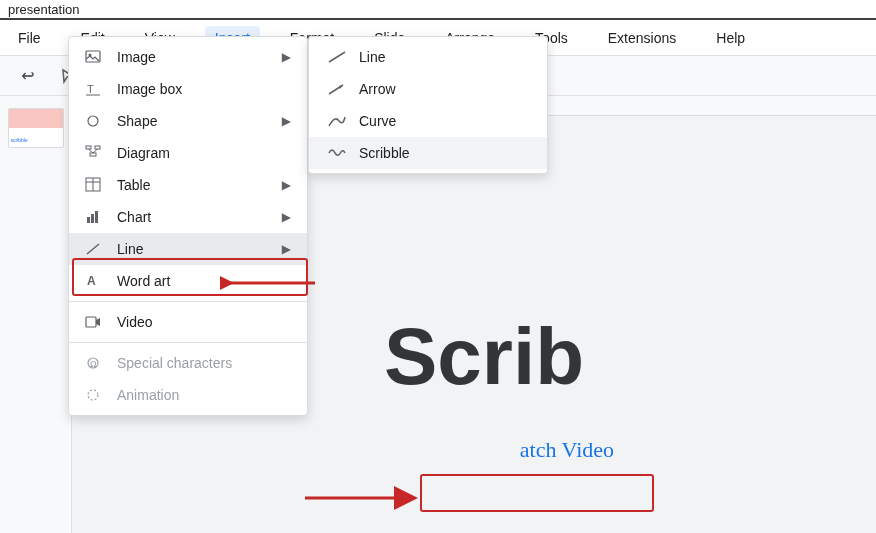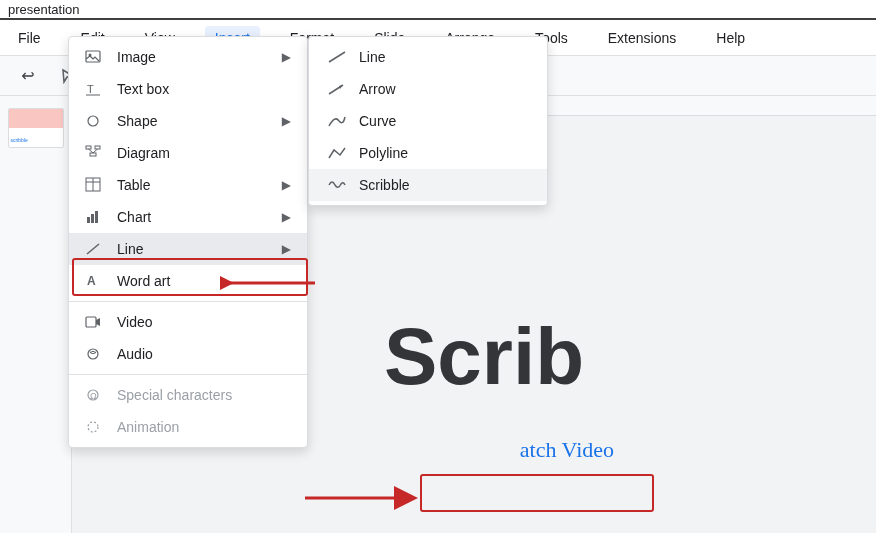--- a/index.html
+++ b/index.html
@@ -375,21 +375,21 @@
     <span class="arrow">▶</span>
   </div>
 
   <div class="dropdown-item">
     <span class="icon">
       <svg width="16" height="16" viewBox="0 0 16 16">
           <text x="2" y="12" font-size="11" fill="#5f6368" font-family="Arial">T</text>
           <line x1="1" y1="14" x2="15" y2="14" stroke="#5f6368" stroke-width="1"></line>
         </svg>
     </span>
-    <span>Text box</span>
+    <span>Image box</span>
   </div>
 
   <div class="dropdown-item">
     <span class="icon">
       <svg width="16" height="16" viewBox="0 0 16 16">
           <circle cx="8" cy="8" r="5" fill="none" stroke="#5f6368" stroke-width="1.2"></circle>
         </svg>
     </span>
     <span>Shape</span>
     <span class="arrow">▶</span>
@@ -455,29 +455,20 @@
   <div class="dropdown-item">
     <span class="icon">
       <svg width="16" height="16" viewBox="0 0 16 16">
           <rect x="1" y="3" width="10" height="10" rx="1" fill="none" stroke="#5f6368" stroke-width="1.2"></rect>
           <path d="M11 6l4-2v8l-4-2z" fill="#5f6368"></path>
         </svg>
     </span>
     <span>Video</span>
   </div>
 
-  <div class="dropdown-item">
-    <span class="icon">
-      <svg width="16" height="16" viewBox="0 0 16 16">
-          <circle cx="8" cy="8" r="5" fill="none" stroke="#5f6368" stroke-width="1.2"></circle>
-          <path d="M5 6.5 Q8 4 11 6.5 Q8 9 5 6.5z" fill="none" stroke="#5f6368" stroke-width="1"></path>
-        </svg>
-    </span>
-    <span>Audio</span>
-  </div>
   <div class="dropdown-divider"></div>
 
   <div class="dropdown-item disabled">
     <span class="icon">
       <svg width="16" height="16" viewBox="0 0 16 16">
           <circle cx="8" cy="8" r="5" fill="none" stroke="#9aa0a6" stroke-width="1.2"></circle>
           <text x="5" y="12" font-size="9" fill="#9aa0a6" font-family="Arial">Ω</text>
         </svg>
     </span>
     <span>Special characters</span>
@@ -518,28 +509,20 @@
 
   <div class="submenu-item">
     <span class="icon">
       <svg width="20" height="16" viewBox="0 0 20 16">
           <path d="M2 13 Q8 2 12 8 Q16 13 18 4" fill="none" stroke="#5f6368" stroke-width="1.5"></path>
         </svg>
     </span>
     <span>Curve</span>
   </div>
 
-  <div class="submenu-item">
-    <span class="icon">
-      <svg width="20" height="16" viewBox="0 0 20 16">
-          <polyline points="2,13 7,5 13,10 18,3" fill="none" stroke="#5f6368" stroke-width="1.5"></polyline>
-        </svg>
-    </span>
-    <span>Polyline</span>
-  </div>
 
   <div class="submenu-item scribble-item">
     <span class="icon">
       <svg width="20" height="16" viewBox="0 0 20 16">
           <path d="M2 8 Q5 2 8 8 Q11 13 14 7 Q16 4 18 8" fill="none" stroke="#5f6368" stroke-width="1.5"></path>
         </svg>
     </span>
     <span>Scribble</span>
   </div>
 </div>

